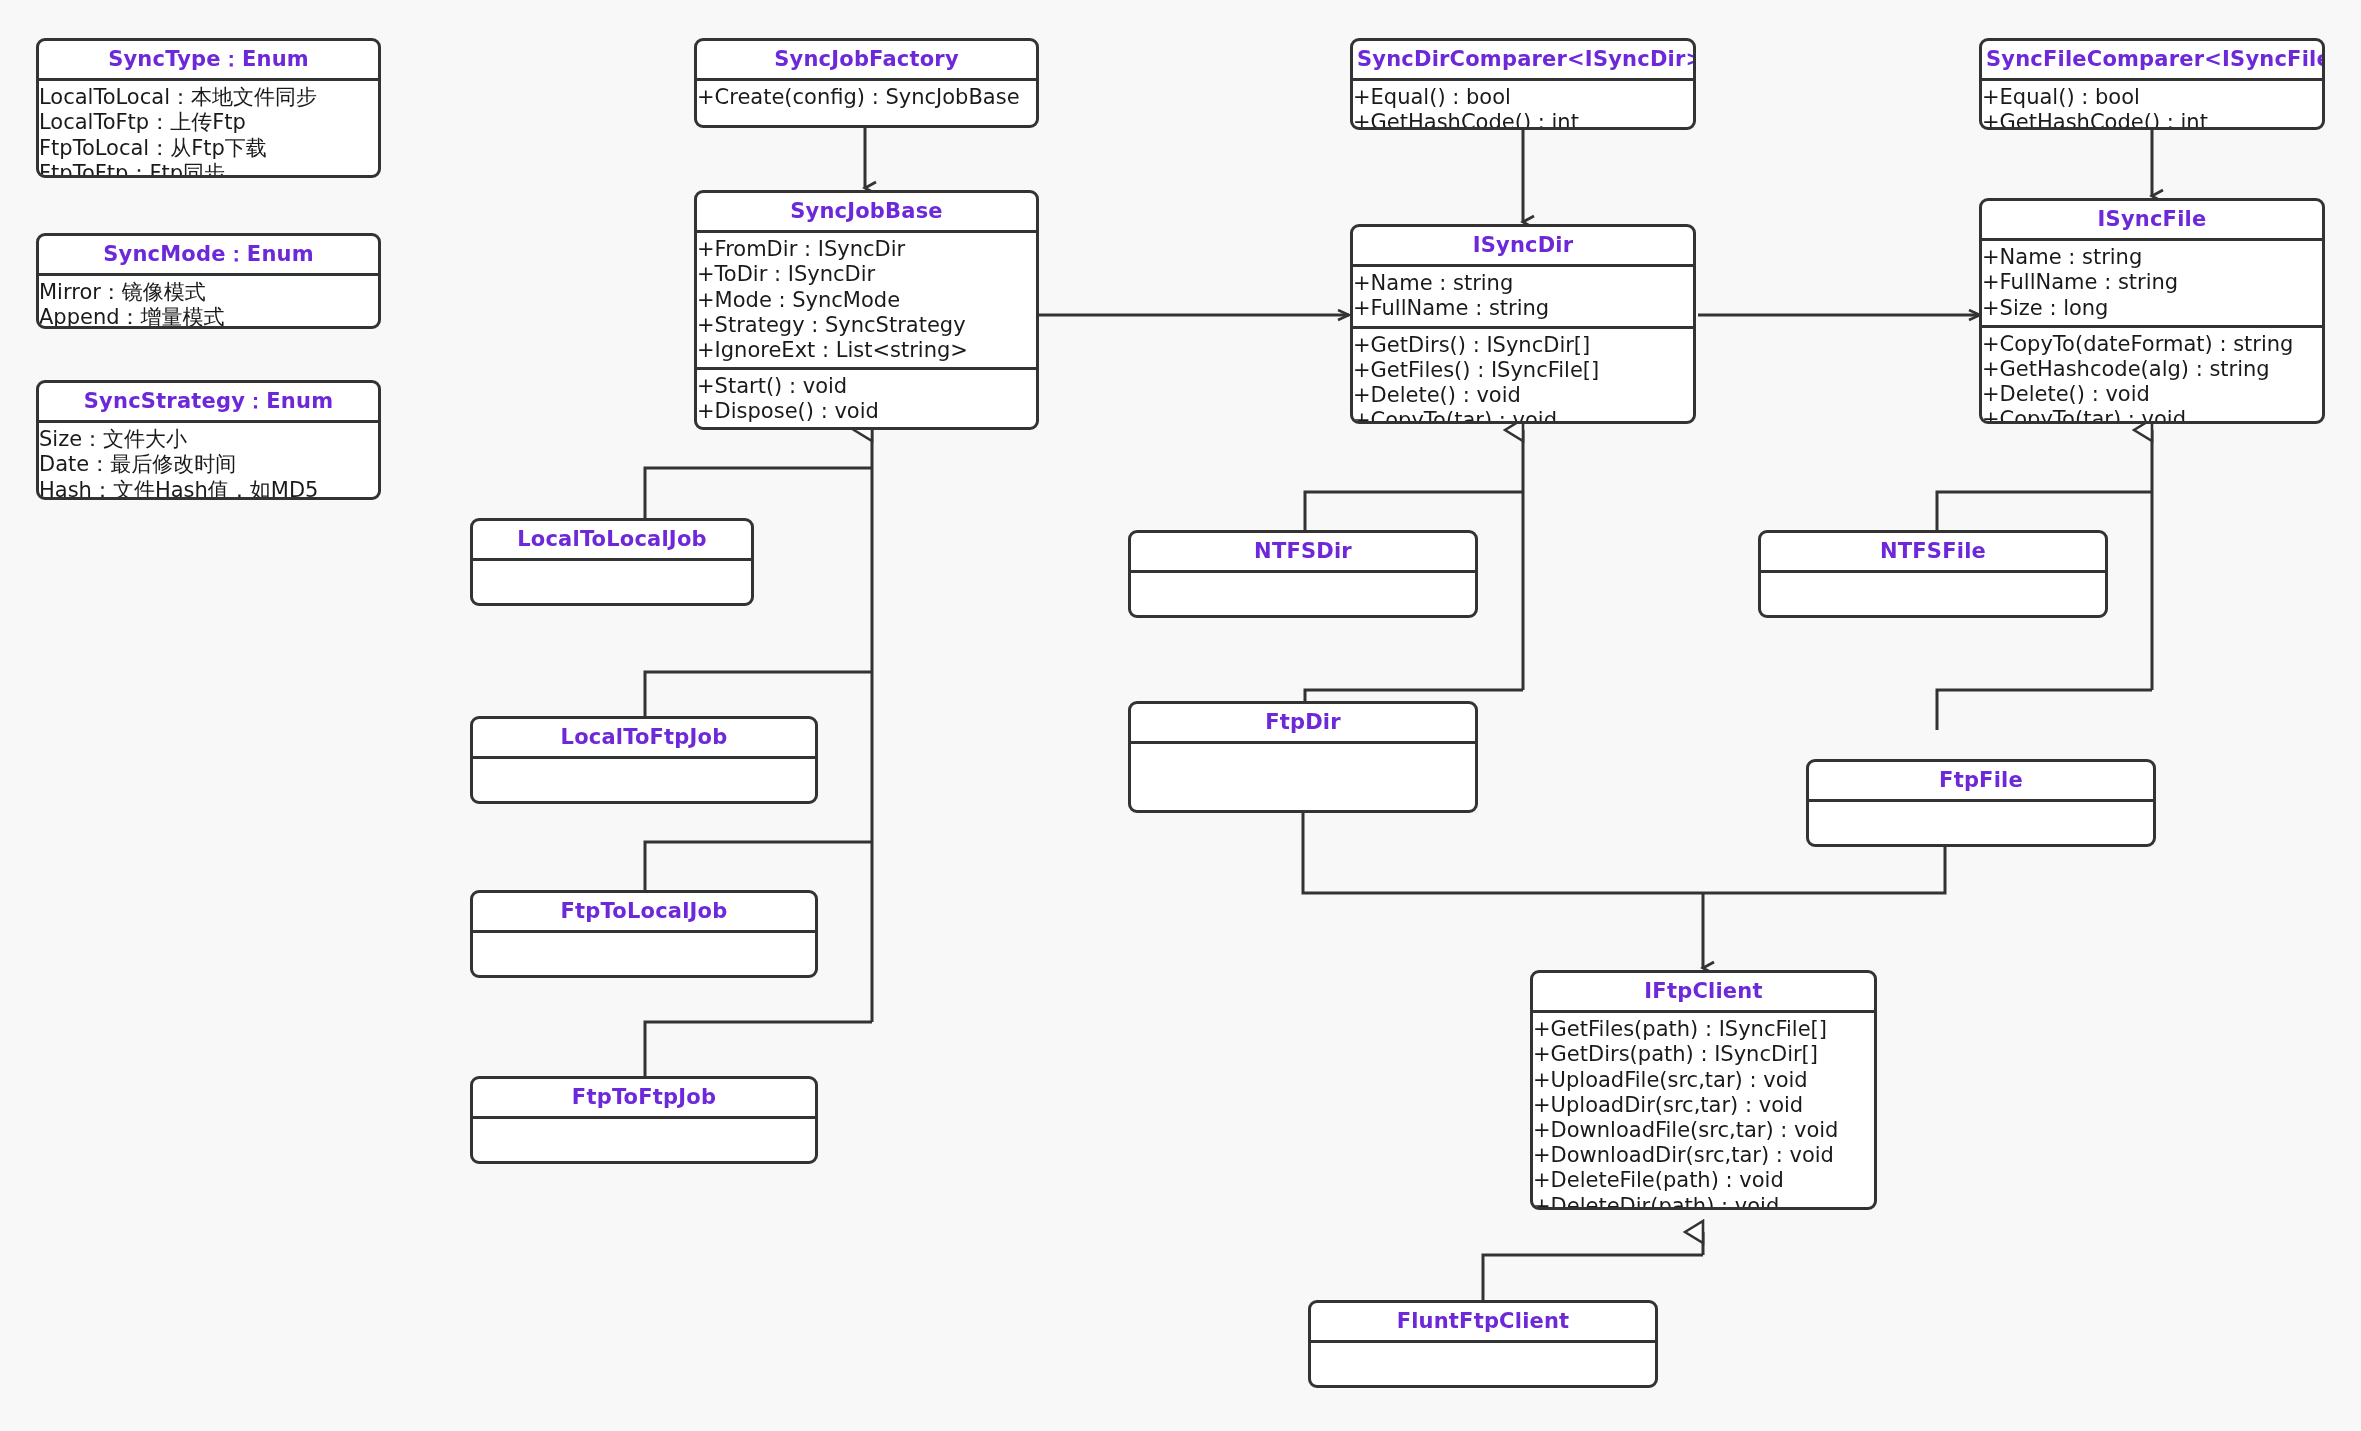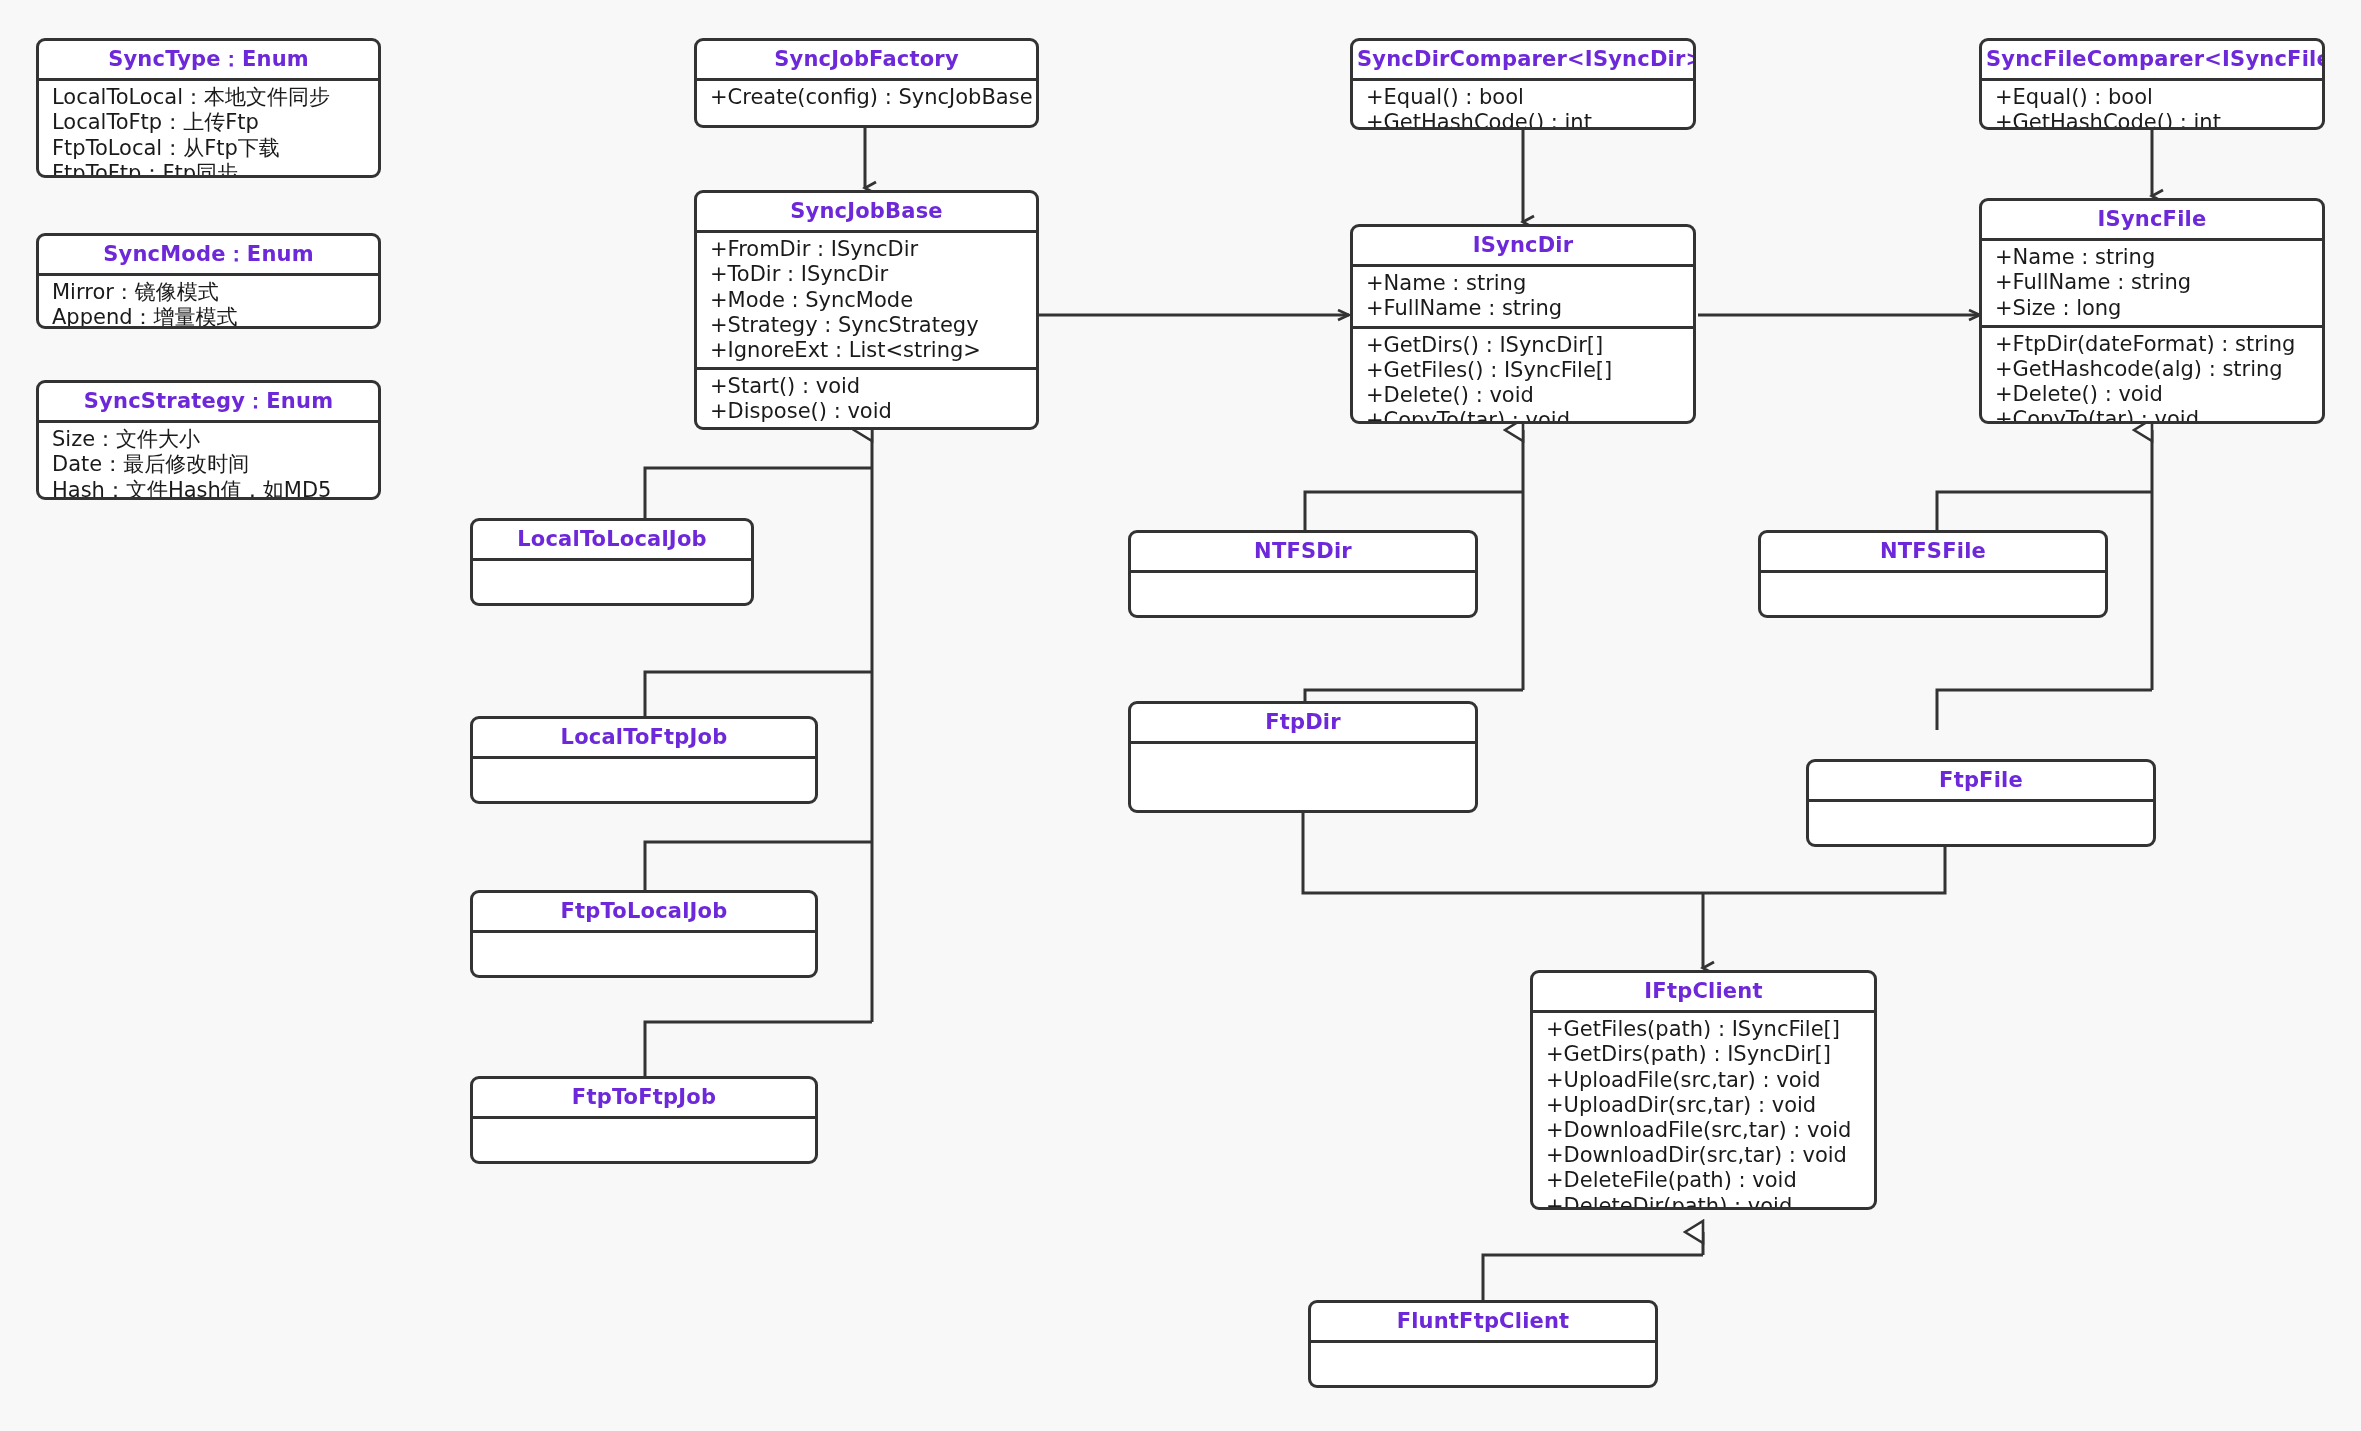--- a/index.html
+++ b/index.html
@@ -26,21 +26,21 @@
     color:#6d28d9;
     letter-spacing:0.2px;
     padding:7px 4px 8px 4px;
     font-size:21px;
     line-height:1.06;
     white-space:nowrap;
   }
   .uml-sep{height:3px;background:#333333;width:100%;}
   .uml-compartment{
     box-sizing:border-box;
-    padding:4px 9px 4px 13px;
+    padding:4px 9px 4px 0;
     font-size:21px;
     line-height:1.20;
     color:#1a1a1a;
     font-weight:normal;
   }
   .uml-compartment.empty{min-height:40px;}
   .uml-row{white-space:nowrap;}
   .cjk{font-family:"DejaVu Sans","Liberation Sans",sans-serif;}
 </style>
 </head>
@@ -214,21 +214,21 @@
   <div class="uml-box" style="left:1979px;top:198px;width:346px;height:226px;">
     <div class="uml-title">ISyncFile</div>
     <div class="uml-sep"></div>
     <div class="uml-compartment">
       <div class="uml-row">+Name : string</div>
       <div class="uml-row">+FullName : string</div>
       <div class="uml-row">+Size :  long</div>
     </div>
     <div class="uml-sep"></div>
     <div class="uml-compartment">
-      <div class="uml-row">+FtpDir(dateFormat) : string</div>
+      <div class="uml-row">+CopyTo(dateFormat) : string</div>
       <div class="uml-row">+GetHashcode(alg) : string</div>
       <div class="uml-row">+Delete() : void</div>
       <div class="uml-row">+CopyTo(tar) : void</div>
     </div>
   </div>
 
   <div class="uml-box" style="left:1128px;top:530px;width:350px;height:88px;">
     <div class="uml-title">NTFSDir</div>
     <div class="uml-sep"></div>
     <div class="uml-compartment empty"></div>

